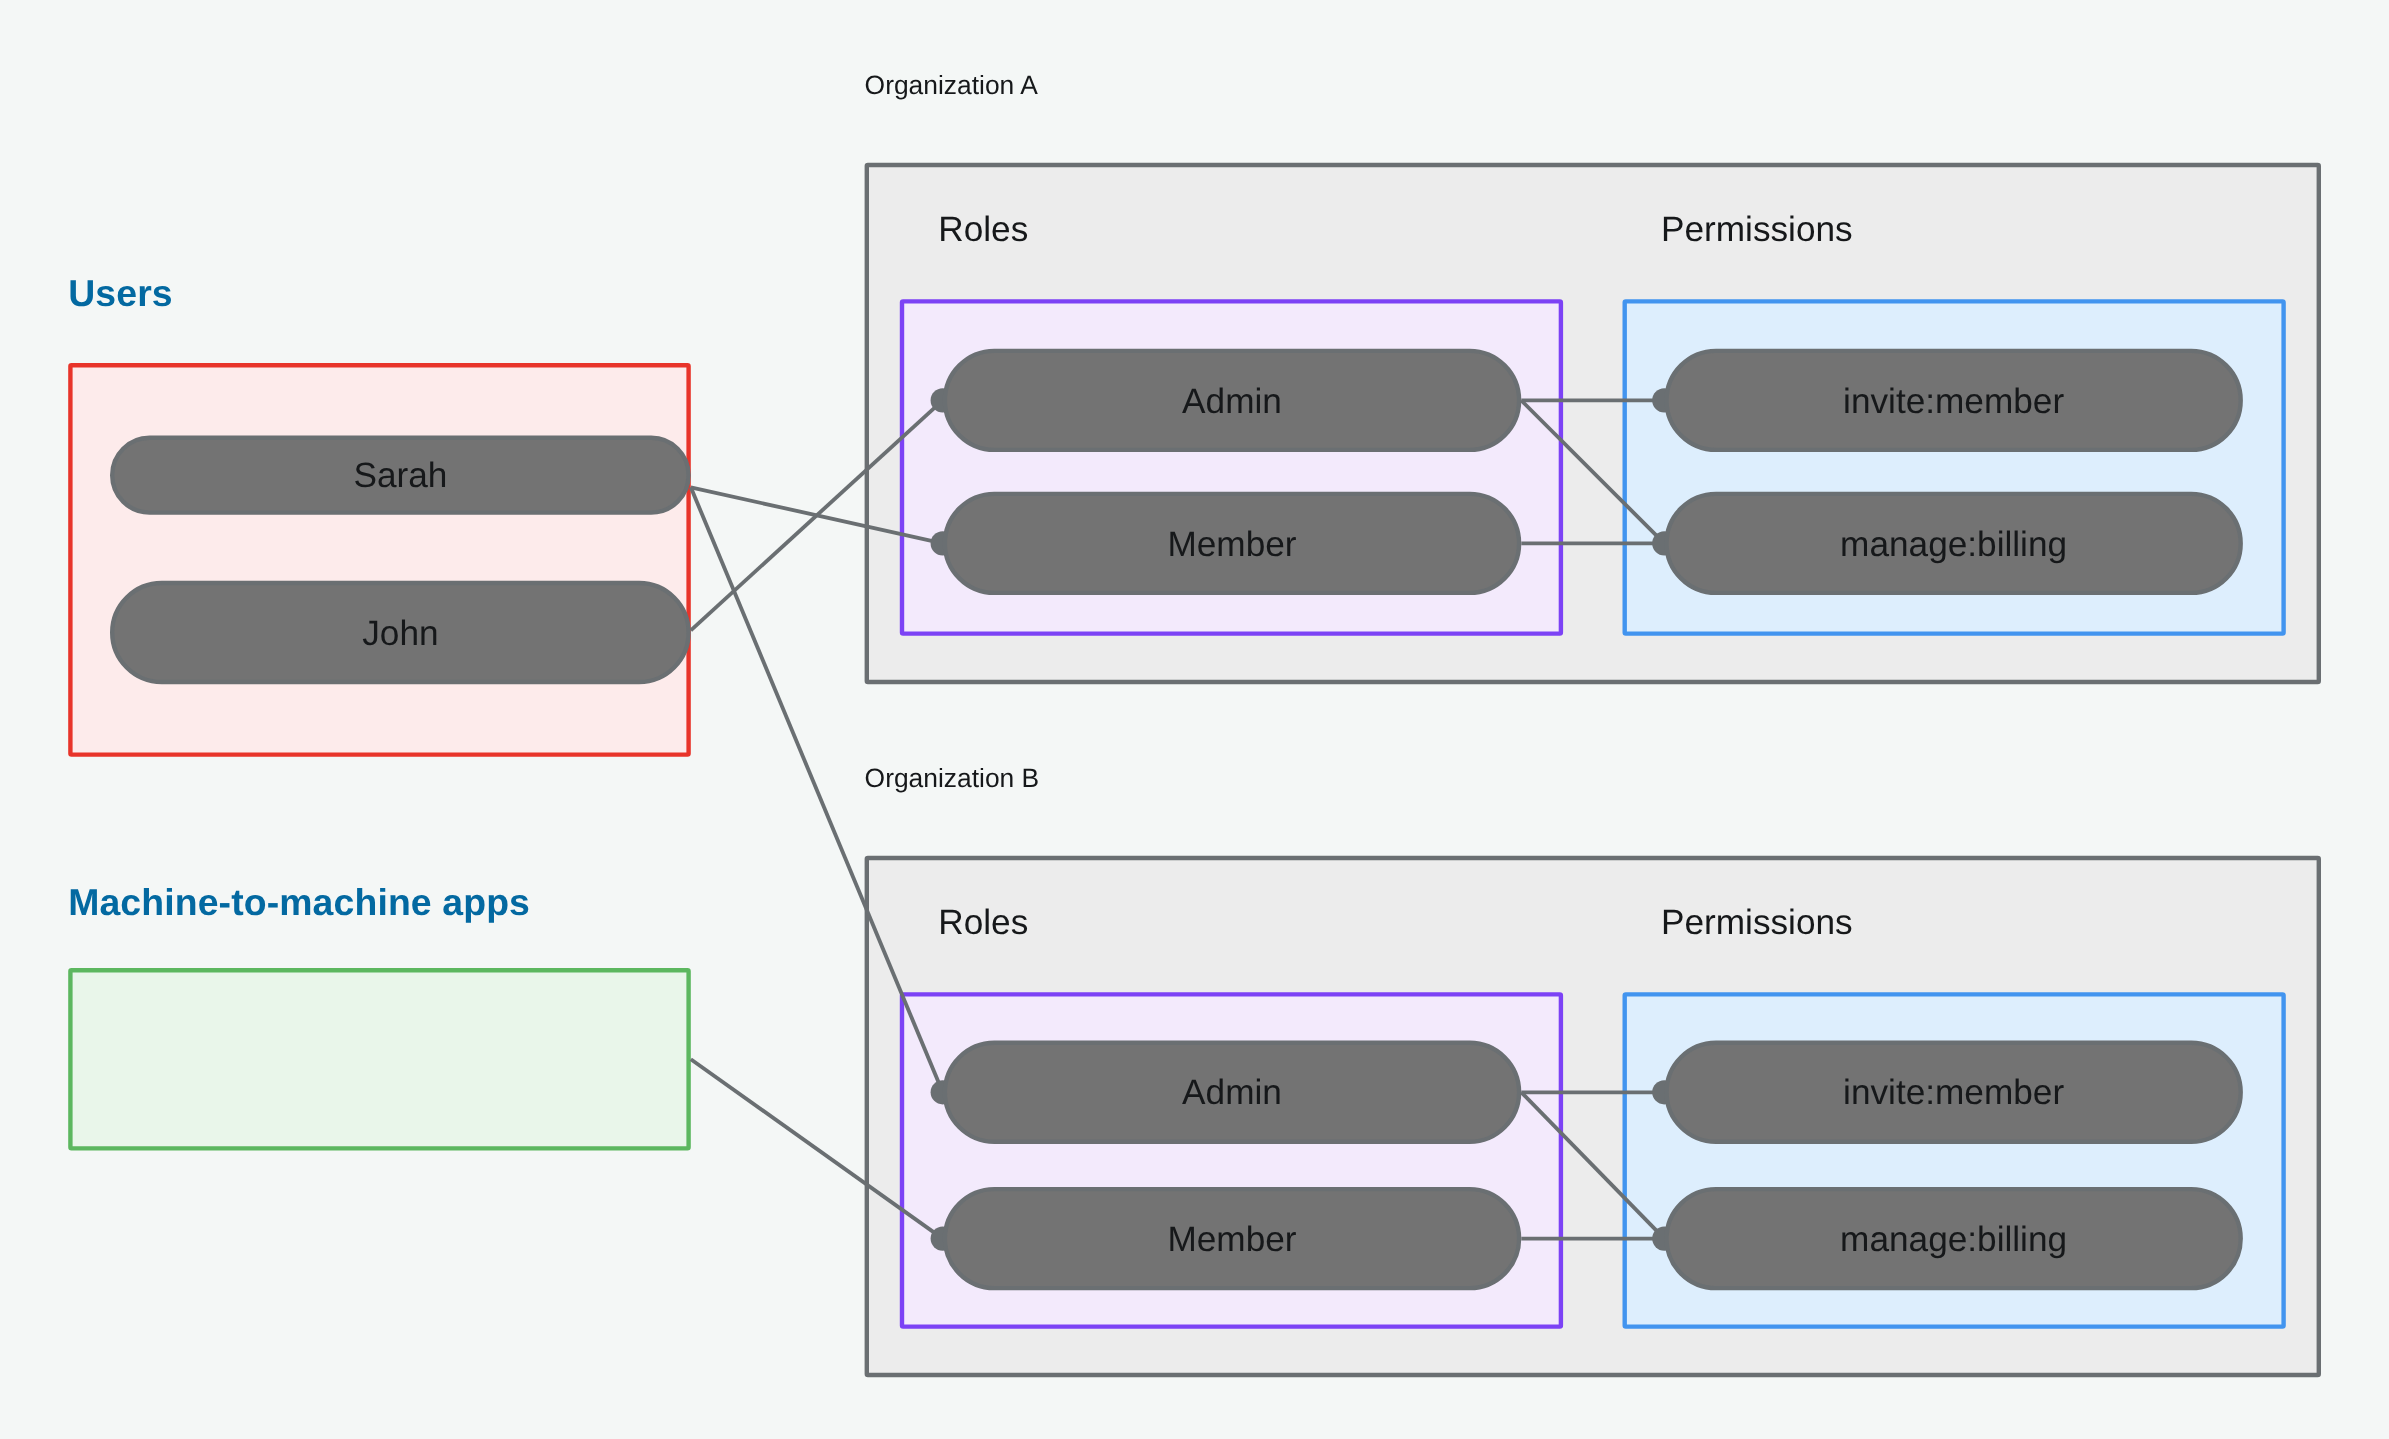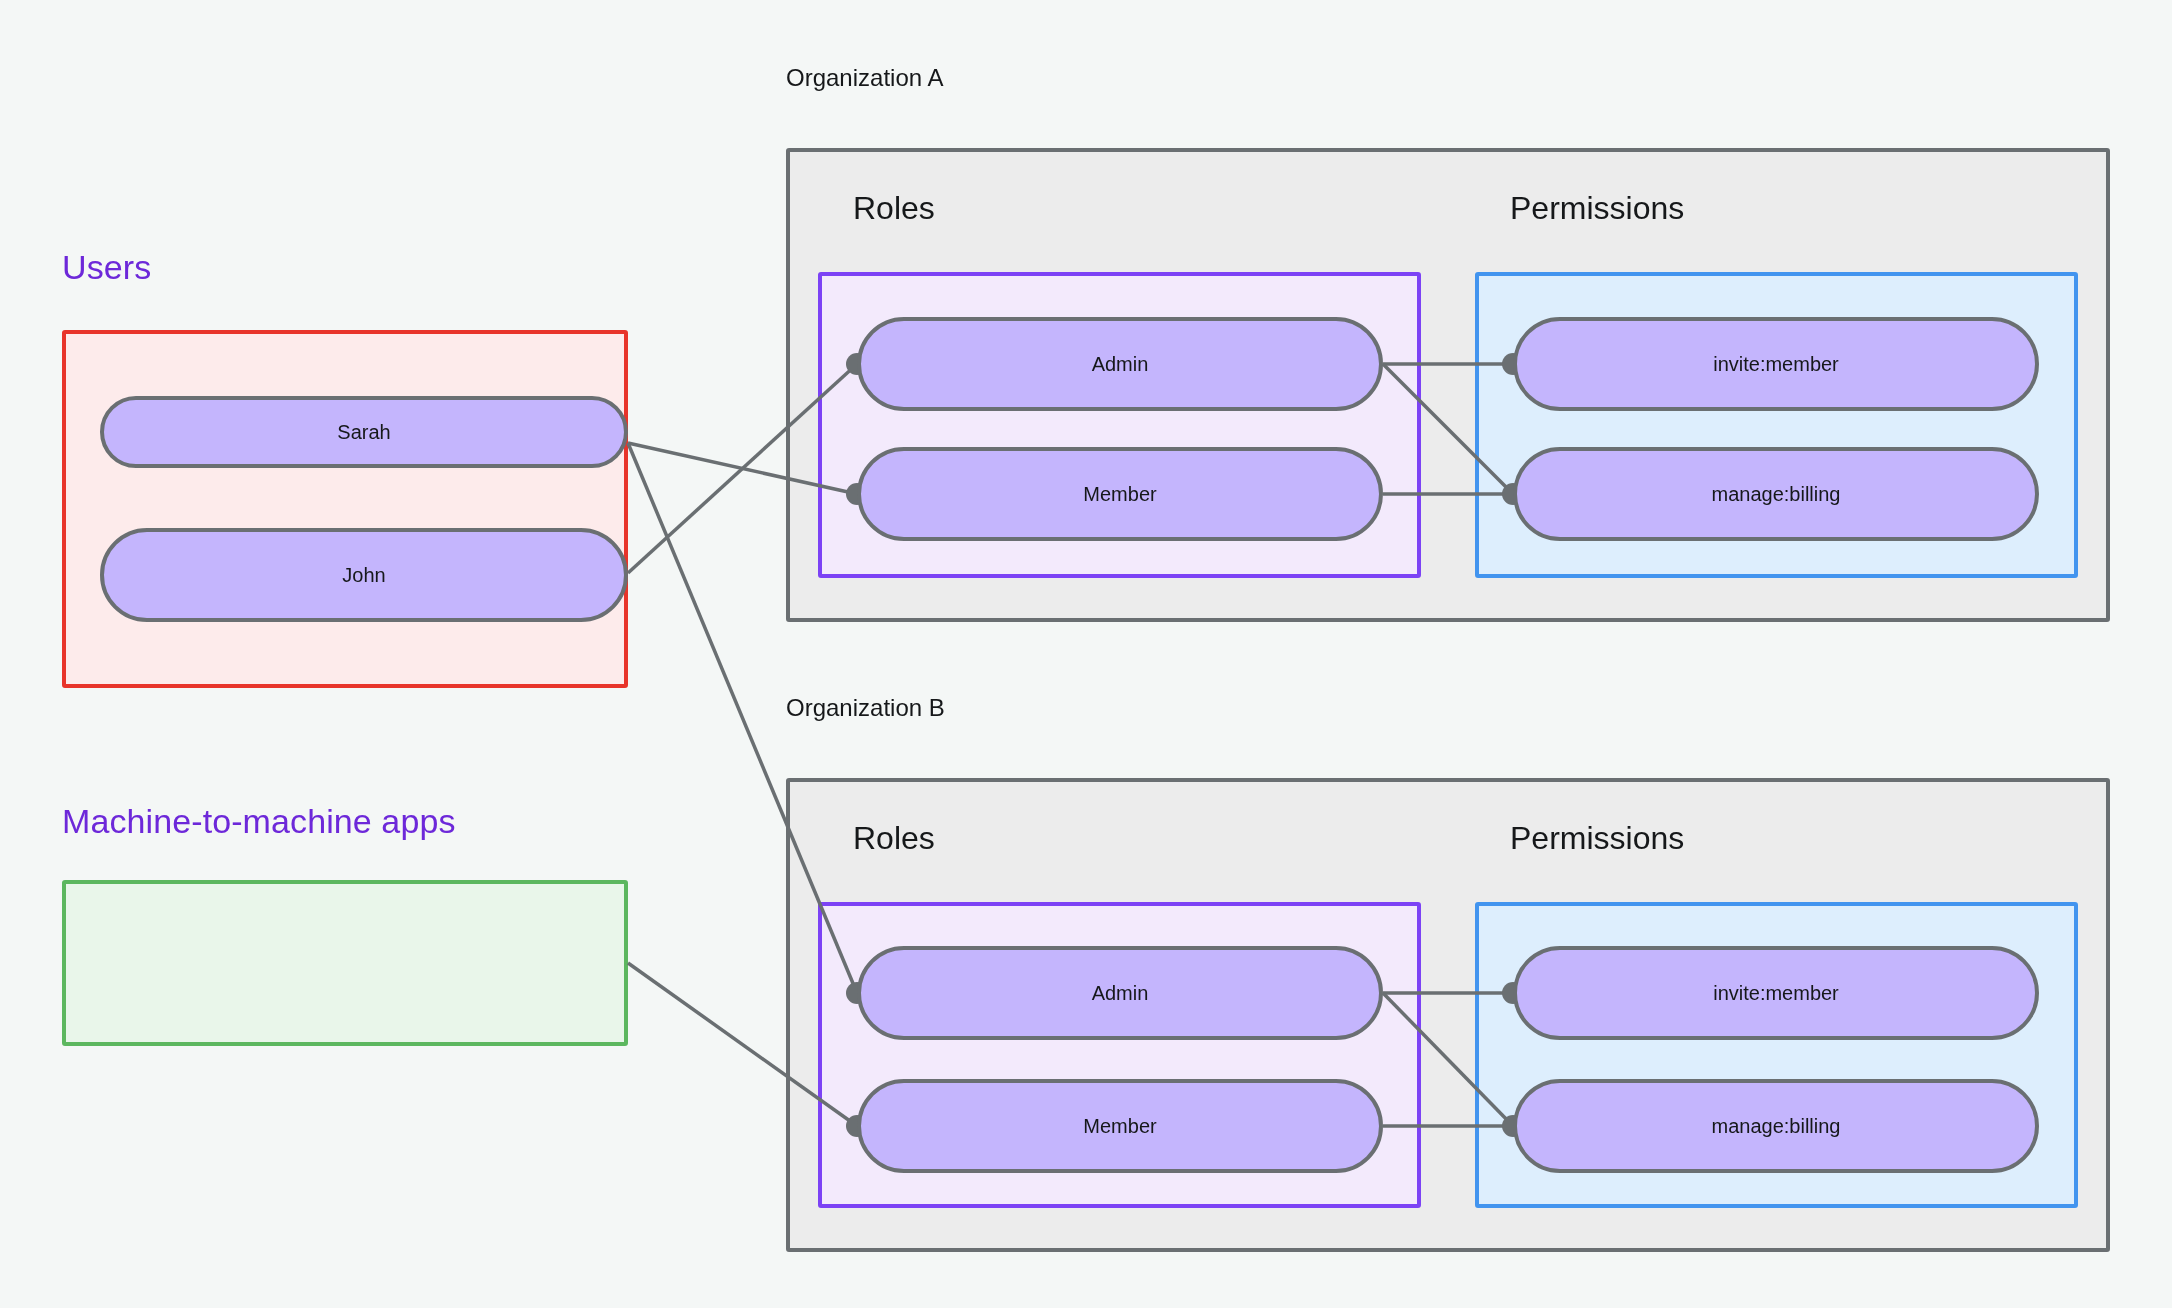--- a/index.html
+++ b/index.html
@@ -26,22 +26,22 @@
     width: 2172px;
     height: 1308px;
     pointer-events: none;
     z-index: 5;
   }
 
   
   .group-title {
     position: absolute;
     font-size: 34px;
-    font-weight: 400;
-    color: #6d28d9;
+    font-weight: 700;
+    color: #0369a1;
     letter-spacing: .1px;
     white-space: nowrap;
     z-index: 3;
   }
   .org-title {
     position: absolute;
     font-size: 24px;
     font-weight: 400;
     color: #16181a;
     white-space: nowrap;
@@ -86,27 +86,27 @@
   .box-perms {
     background: #ddeefd;
     border: 4px solid #4294ef;
     border-radius: 3px;
   }
 
   
   .pill {
     position: absolute;
     box-sizing: border-box;
-    background: #c4b5fd;
+    background: #737373;
     border: 4px solid #6a6f72;
     border-radius: 999px;
     display: flex;
     align-items: center;
     justify-content: center;
-    font-size: 20px;
+    font-size: 32px;
     color: #16181a;
     z-index: 6;
     white-space: nowrap;
   }
   .pill span { pointer-events: none; }
 </style>
 </head>
 <body>
 
 <div id="stage">

